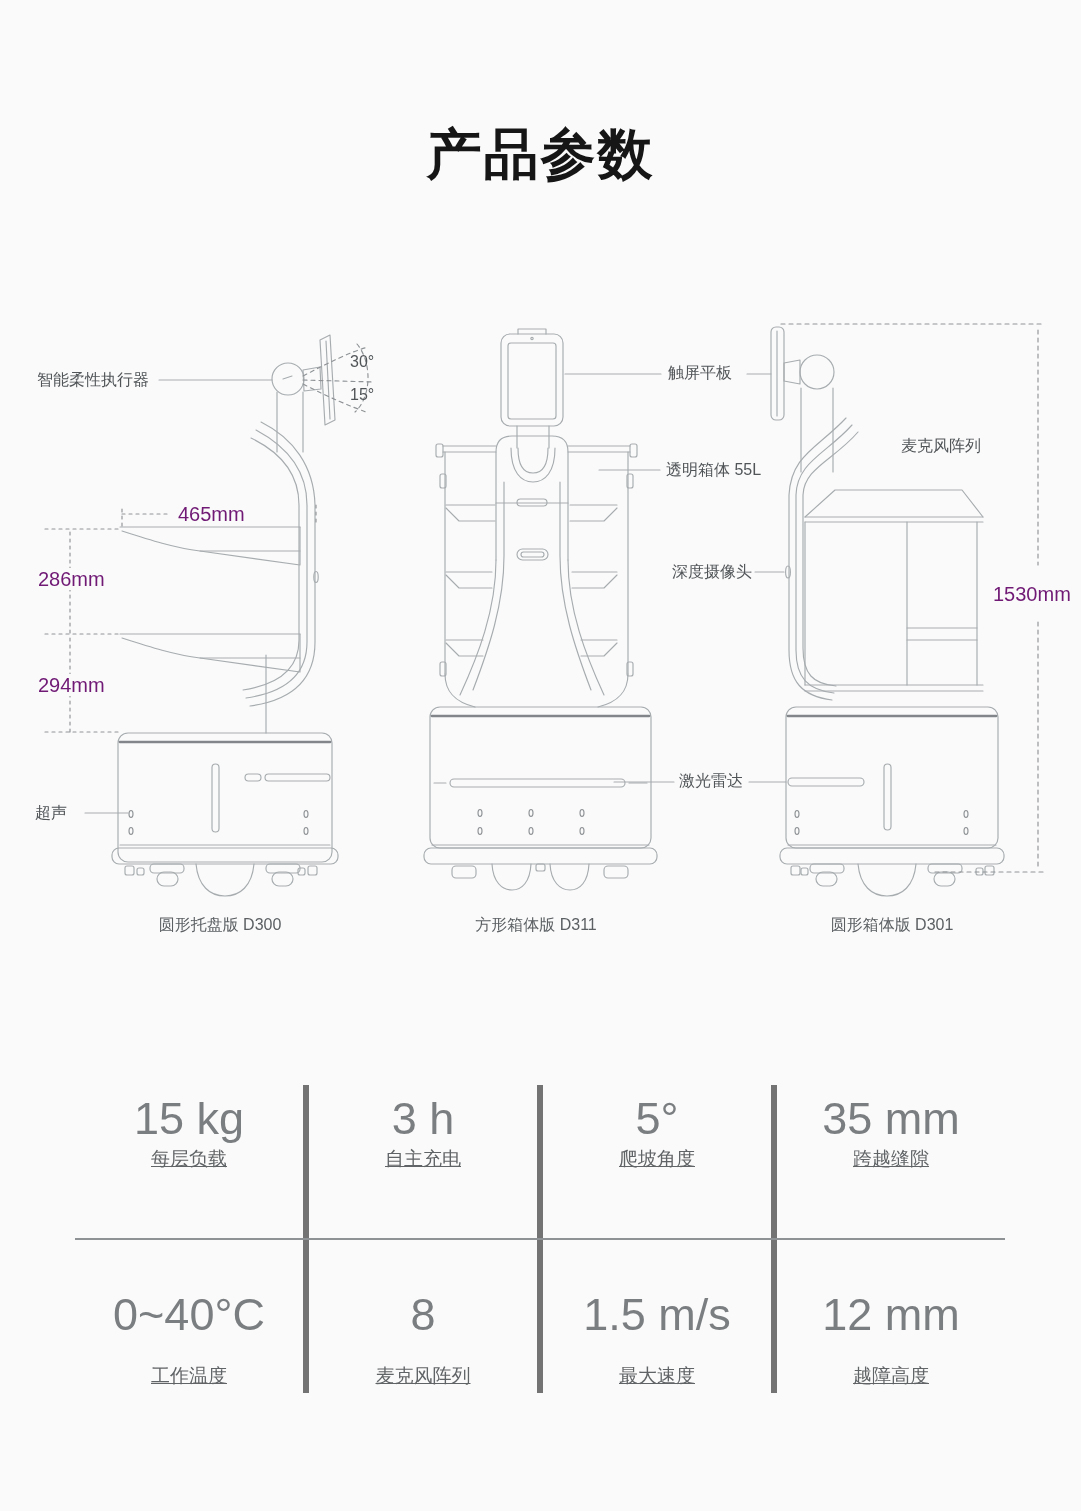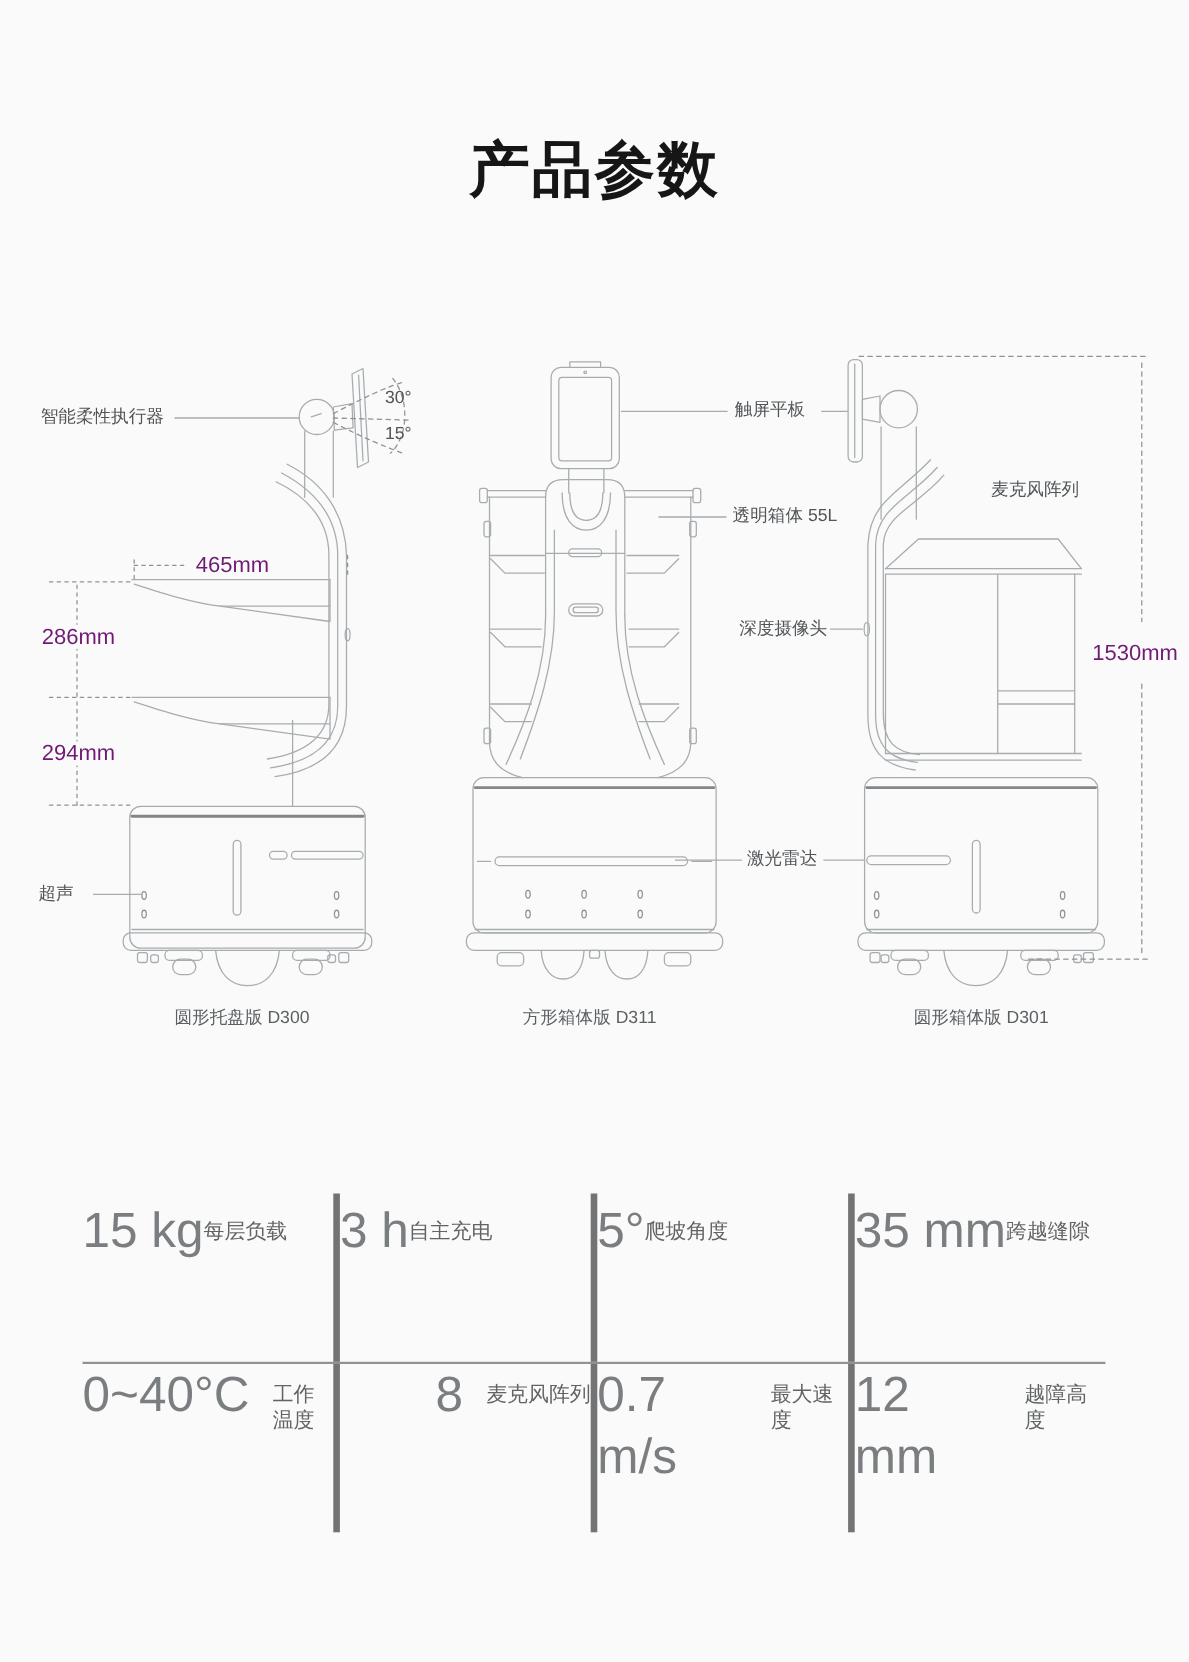--- a/index.html
+++ b/index.html
@@ -21,26 +21,26 @@
 
   
   .co{position:absolute;font-size:16px;color:#515558;white-space:nowrap;line-height:18px;}
   .dimtxt{position:absolute;font-size:20px;color:#701a75;white-space:nowrap;background:#fafafa;line-height:20px;padding:1px 2px;}
   .caption{position:absolute;width:200px;text-align:center;font-size:16px;color:#5c6063;white-space:nowrap;}
 
   
   .grid{position:absolute;left:75px;top:1085px;width:930px;}
   .srow{display:flex;}
   .srow1{border-bottom:2px solid #8f9294;}
-  .scell{flex:1;height:147px;display:flex;flex-direction:row;align-items:flex-start;}
+  .scell{flex:1;height:147px;display:flex;flex-direction:column;align-items:center;}
   .srow1 .scell{justify-content:flex-start;padding-top:6px;}
   .srow2 .scell{justify-content:flex-end;padding-bottom:6px;gap:21px;}
   .scell + .scell{border-left:6px solid #737373;}
   .sval{font-size:45px;color:#7b7e80;line-height:56px;}
-  .slab{font-size:19px;color:#616466;line-height:23px;margin-top:17px;}
+  .slab{font-size:19px;color:#616466;line-height:23px;margin-top:0;text-decoration:underline;}
 </style>
 </head>
 <body>
 
 <div id="page">
 
   <div class="title">产品参数</div>
 
   <svg id="art" width="1081" height="980" viewBox="0 0 1081 980">
 
@@ -250,21 +250,21 @@
     <div class="srow srow2">
       <div class="scell">
         <div class="sval">0~40°C</div>
         <div class="slab">工作温度</div>
       </div>
       <div class="scell">
         <div class="sval">8</div>
         <div class="slab">麦克风阵列</div>
       </div>
       <div class="scell">
-        <div class="sval">0.7 m/s</div>
+        <div class="sval">1.5 m/s</div>
         <div class="slab">最大速度</div>
       </div>
       <div class="scell">
         <div class="sval">12 mm</div>
         <div class="slab">越障高度</div>
       </div>
     </div>
   </div>
 
 </div>

